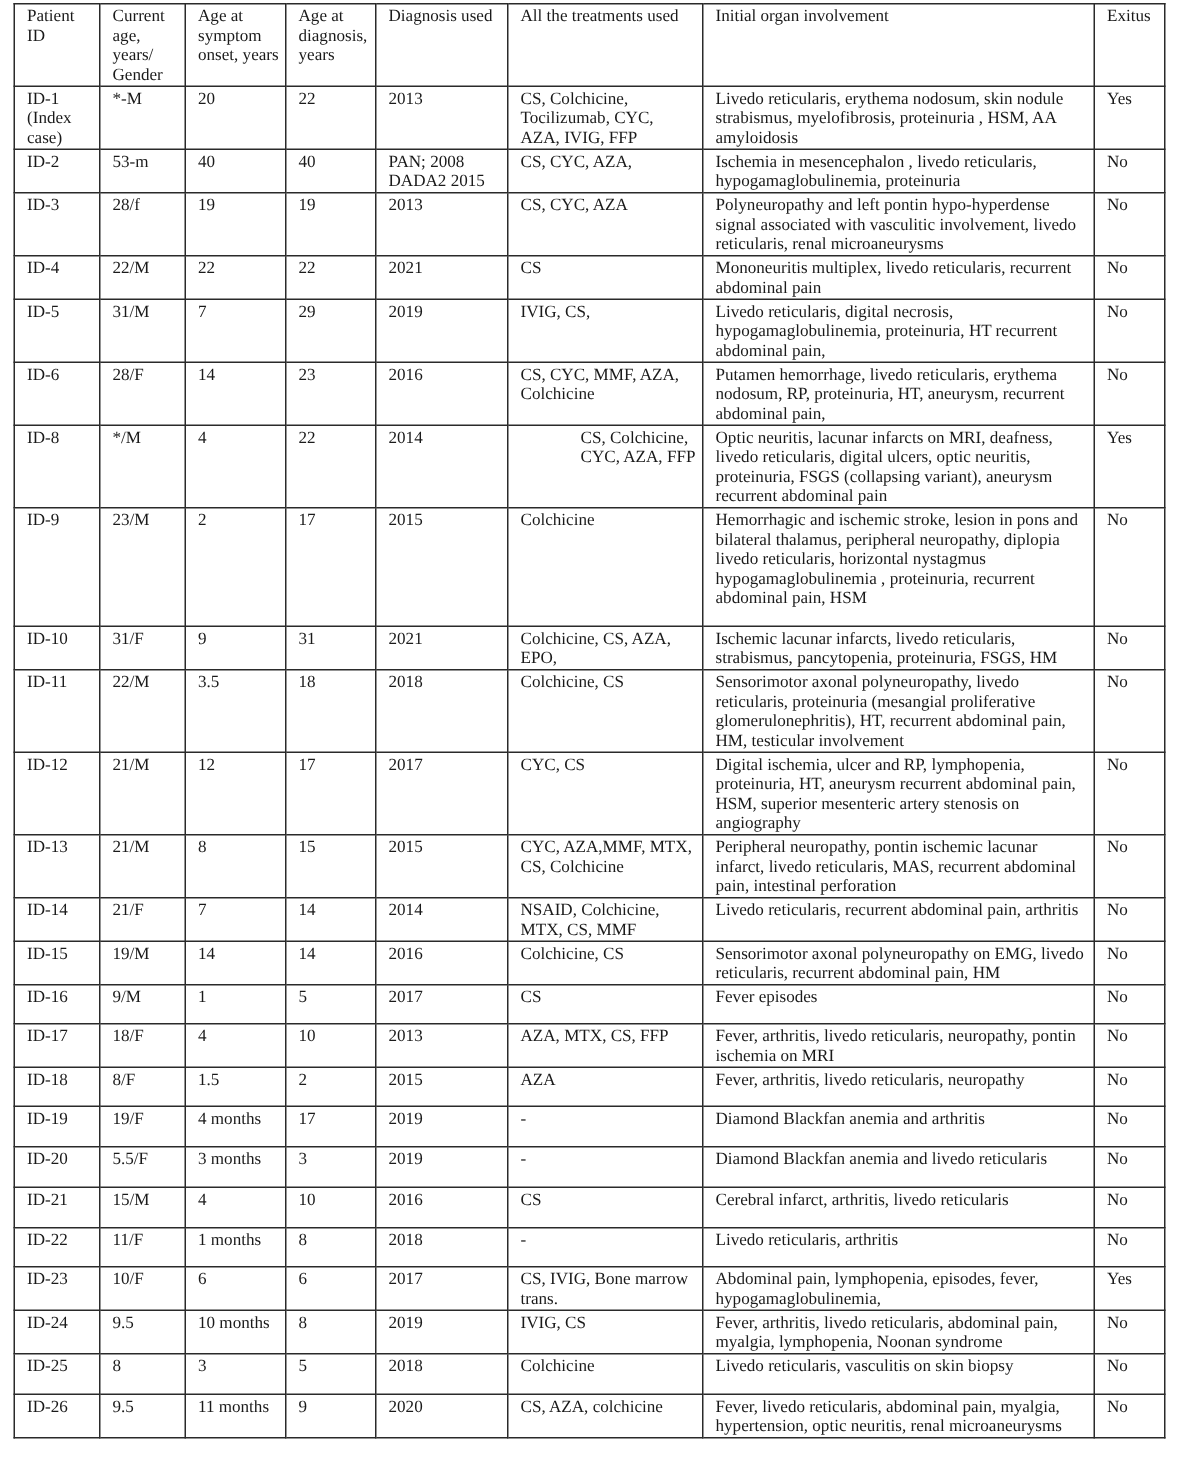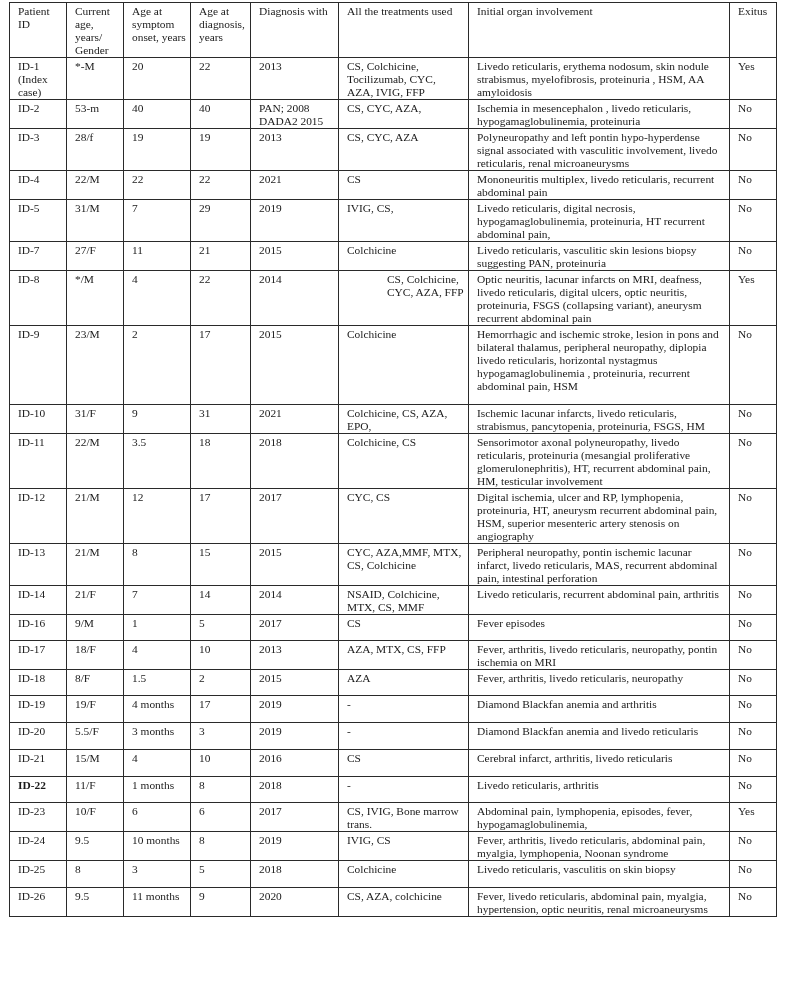--- a/index.html
+++ b/index.html
@@ -38,21 +38,21 @@
       <col style="width:130px">
       <col style="width:261px">
       <col style="width:47px">
     </colgroup>
     <thead>
       <tr>
         <th>Patient ID</th>
         <th>Current age, years/ Gender</th>
         <th>Age at symptom onset, years</th>
         <th>Age at diagnosis, years</th>
-        <th>Diagnosis with</th>
+        <th>Diagnosis used</th>
         <th>All the treatments used</th>
         <th>Initial organ involvement</th>
         <th>Exitus</th>
       </tr>
     </thead>
     <tbody id="tbody">
         <tr>
           <td style="height: 37px;">ID-1 (Index case)</td>
           <td style="height: 37px;">*-M</td>
           <td style="height: 37px;">20</td>
@@ -96,28 +96,28 @@
           <td style="height: 37px;">ID-5</td>
           <td style="height: 37px;">31/M</td>
           <td style="height: 37px;">7</td>
           <td style="height: 37px;">29</td>
           <td style="height: 37px;">2019</td>
           <td style="height: 37px;">IVIG, CS,</td>
           <td style="height: 37px;">Livedo reticularis, digital necrosis, hypogamaglobulinemia, proteinuria, HT recurrent abdominal pain,</td>
           <td style="height: 37px;">No</td>
         </tr>
         <tr>
-          <td style="height: 24px;">ID-7</td>
-          <td style="height: 24px;">27/F</td>
-          <td style="height: 24px;">11</td>
-          <td style="height: 24px;">21</td>
-          <td style="height: 24px;">2015</td>
-          <td style="height: 24px;">Colchicine</td>
-          <td style="height: 24px;">Livedo reticularis, vasculitic skin lesions biopsy suggesting PAN, proteinuria</td>
-          <td style="height: 24px;">No</td>
+          <td style="height: 36px;">ID-6</td>
+          <td style="height: 36px;">28/F</td>
+          <td style="height: 36px;">14</td>
+          <td style="height: 36px;">23</td>
+          <td style="height: 36px;">2016</td>
+          <td style="height: 36px;">CS, CYC, MMF, AZA, Colchicine</td>
+          <td style="height: 36px;">Putamen hemorrhage, livedo reticularis, erythema nodosum, RP, proteinuria, HT, aneurysm, recurrent abdominal pain,</td>
+          <td style="height: 36px;">No</td>
         </tr>
         <tr>
           <td style="height: 49px;">ID-8</td>
           <td style="height: 49px;">*/M</td>
           <td style="height: 49px;">4</td>
           <td style="height: 49px;">22</td>
           <td style="height: 49px;">2014</td>
           <td style="height: 49px; padding-left: 48px;">CS, Colchicine, CYC, AZA, FFP</td>
           <td style="height: 49px;">Optic neuritis, lacunar infarcts on MRI, deafness, livedo reticularis, digital ulcers, optic neuritis, proteinuria, FSGS (collapsing variant), aneurysm recurrent abdominal pain</td>
           <td style="height: 49px;">Yes</td>
@@ -176,20 +176,30 @@
           <td style="height: 23px;">ID-14</td>
           <td style="height: 23px;">21/F</td>
           <td style="height: 23px;">7</td>
           <td style="height: 23px;">14</td>
           <td style="height: 23px;">2014</td>
           <td style="height: 23px;">NSAID, Colchicine, MTX, CS, MMF</td>
           <td style="height: 23px;">Livedo reticularis, recurrent abdominal pain, arthritis</td>
           <td style="height: 23px;">No</td>
         </tr>
         <tr>
+          <td style="height: 24px;">ID-15</td>
+          <td style="height: 24px;">19/M</td>
+          <td style="height: 24px;">14</td>
+          <td style="height: 24px;">14</td>
+          <td style="height: 24px;">2016</td>
+          <td style="height: 24px;">Colchicine, CS</td>
+          <td style="height: 24px;">Sensorimotor axonal polyneuropathy on EMG, livedo reticularis, recurrent abdominal pain, HM</td>
+          <td style="height: 24px;">No</td>
+        </tr>
+        <tr>
           <td style="height: 23px;">ID-16</td>
           <td style="height: 23px;">9/M</td>
           <td style="height: 23px;">1</td>
           <td style="height: 23px;">5</td>
           <td style="height: 23px;">2017</td>
           <td style="height: 23px;">CS</td>
           <td style="height: 23px;">Fever episodes</td>
           <td style="height: 23px;">No</td>
         </tr>
         <tr>
@@ -236,21 +246,21 @@
           <td style="height: 24px;">ID-21</td>
           <td style="height: 24px;">15/M</td>
           <td style="height: 24px;">4</td>
           <td style="height: 24px;">10</td>
           <td style="height: 24px;">2016</td>
           <td style="height: 24px;">CS</td>
           <td style="height: 24px;">Cerebral infarct, arthritis, livedo reticularis</td>
           <td style="height: 24px;">No</td>
         </tr>
         <tr>
-          <td style="height: 23px; font-weight: bold;">ID-22</td>
+          <td style="height: 23px;">ID-22</td>
           <td style="height: 23px;">11/F</td>
           <td style="height: 23px;">1 months</td>
           <td style="height: 23px;">8</td>
           <td style="height: 23px;">2018</td>
           <td style="height: 23px;">-</td>
           <td style="height: 23px;">Livedo reticularis, arthritis</td>
           <td style="height: 23px;">No</td>
         </tr>
         <tr>
           <td style="height: 24px;">ID-23</td>

